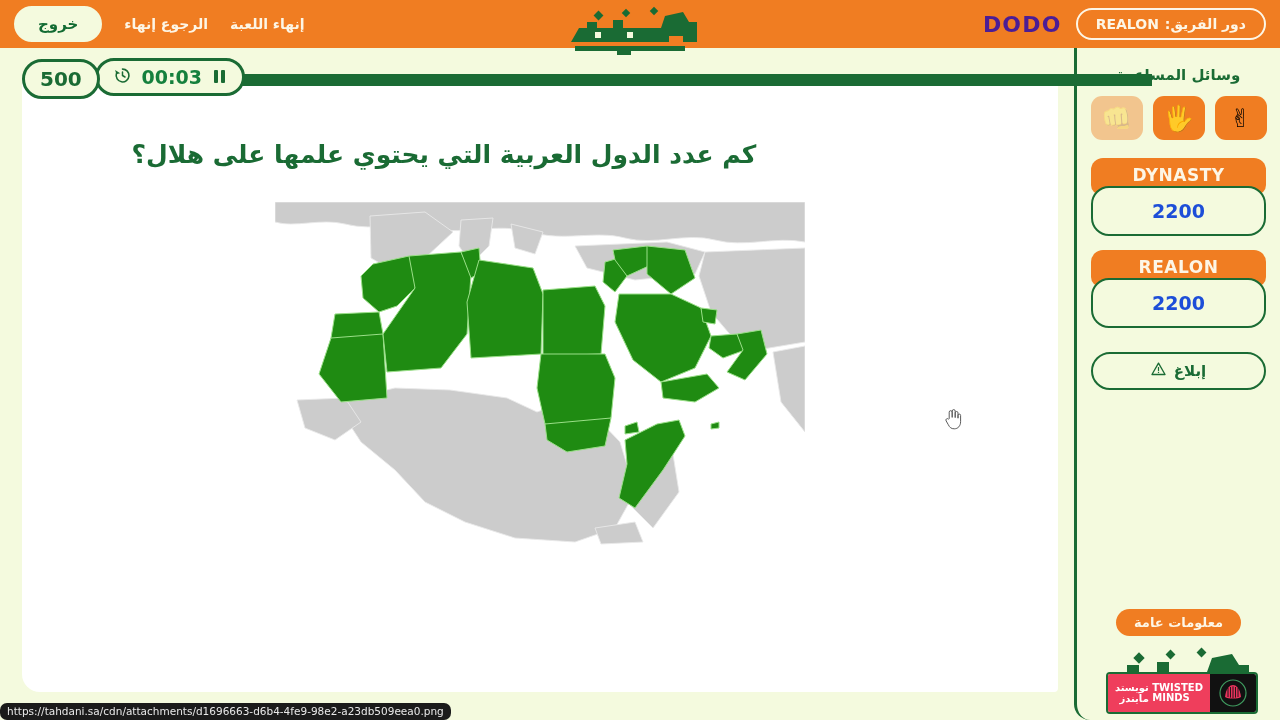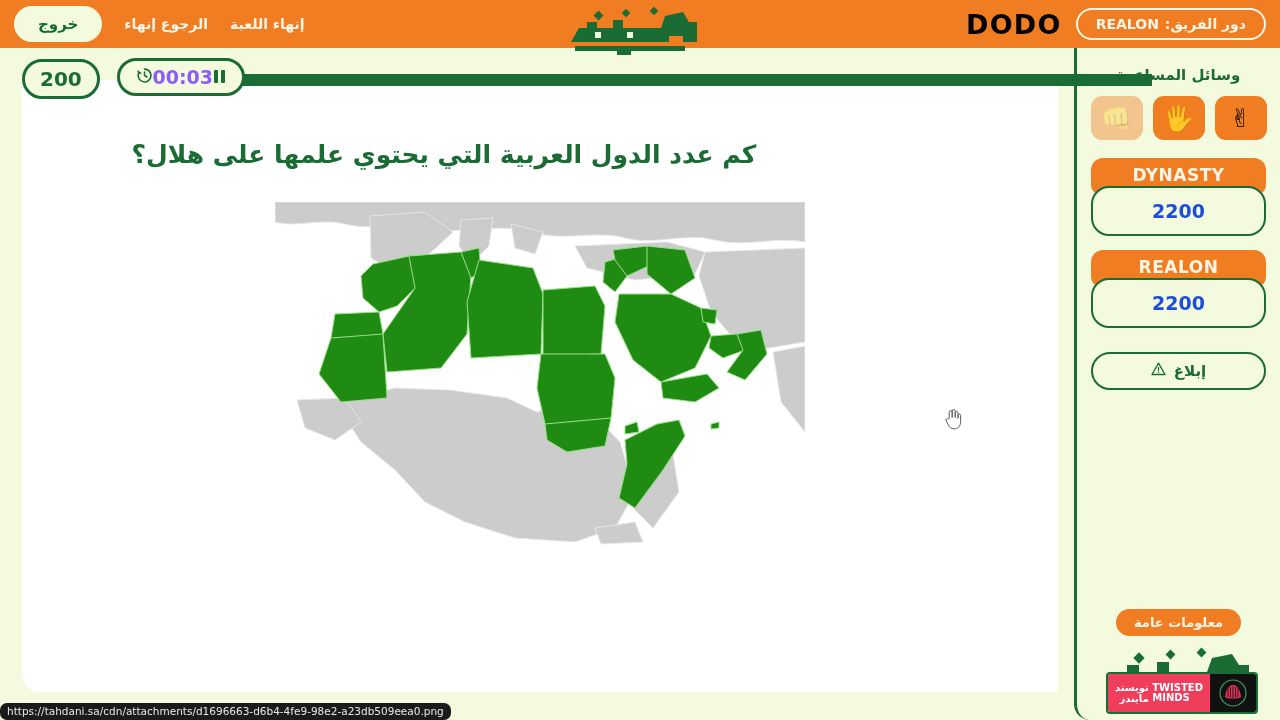--- a/index.html
+++ b/index.html
@@ -21,22 +21,22 @@
     width: 1280px; height: 48px;
     background: #f07d22;
     display: flex; align-items: center;
     z-index: 20;
   }
   .topbar-right {
     position: absolute; right: 14px; top: 0; height: 48px;
     display: flex; align-items: center; gap: 14px;
   }
   .brand-dodo {
-    color: #000000;
-    font-size: 27px; font-weight: bold;
+    color: #4c1d95;
+    font-size: 22px; font-weight: bold;
     letter-spacing: 1.2px;
   }
   .team-turn-pill {
     border: 2px solid #fdf6e6;
     border-radius: 22px;
     padding: 6px 18px;
     color: #fdf6e6;
     font-size: 14px; font-weight: bold;
     display: flex; align-items: center; gap: 6px;
     white-space: nowrap;
@@ -160,24 +160,24 @@
   .strip-bar {
     position: absolute; top: 16px; left: 120px;
     width: 1010px; height: 12px;
     background: #1a6b34;
   }
   .timer-pill {
     position: absolute; top: 0px; right: 1013px;
     background: #f4fade;
     border: 3px solid #1a6b34;
     border-radius: 22px;
-    color: #8b5cf6;
+    color: #15803d;
     font-size: 19px; font-weight: bold;
     padding: 5px 16px;
-    display: flex; align-items: center; 
+    display: flex; align-items: center; gap: 11px;
     white-space: nowrap;
     justify-content: flex-end;
   }
   .score-pill {
     position: absolute; top: 1px; left: 0px;
     background: #f4fade;
     border: 3px solid #1a6b34;
     border-radius: 22px;
     color: #1a6b34;
     font-size: 20px; font-weight: bold;
@@ -430,21 +430,21 @@
         <span>00:03</span>
         <span>
           <svg width="17" height="17" viewBox="0 0 18 18" aria-hidden="true">
             <path d="M9 2.2 A6.8 6.8 0 1 1 2.5 7.2" fill="none" stroke="#1a6b34" stroke-width="1.7" stroke-linecap="round"></path>
             <path d="M1.2 3.2 L2.4 7.6 L6.6 6.6 Z" fill="#1a6b34"></path>
             <path d="M9 5.4 V9 L11.6 10.6" fill="none" stroke="#1a6b34" stroke-width="1.6" stroke-linecap="round"></path>
           </svg>
         </span>
       </div>
 
-      <div class="score-pill">200</div>
+      <div class="score-pill">500</div>
     </div>
 
     <div class="sponsor">
       <div class="sponsor-mark">
         <svg width="30" height="30" viewBox="0 0 30 30" aria-hidden="true">
           <circle cx="15" cy="15" r="13" fill="none" stroke="#3f9b5f" stroke-width="1.2"></circle>
           <path d="M7 19 C8 10 12 7 15 7 C18 7 22 10 23 19 C20 21 10 21 7 19 Z" fill="#e8335c"></path>
           <g stroke="#111111" stroke-width="0.9">
             <path d="M10 19 V10"></path>
               <path d="M12.5 19.6 V9"></path>

